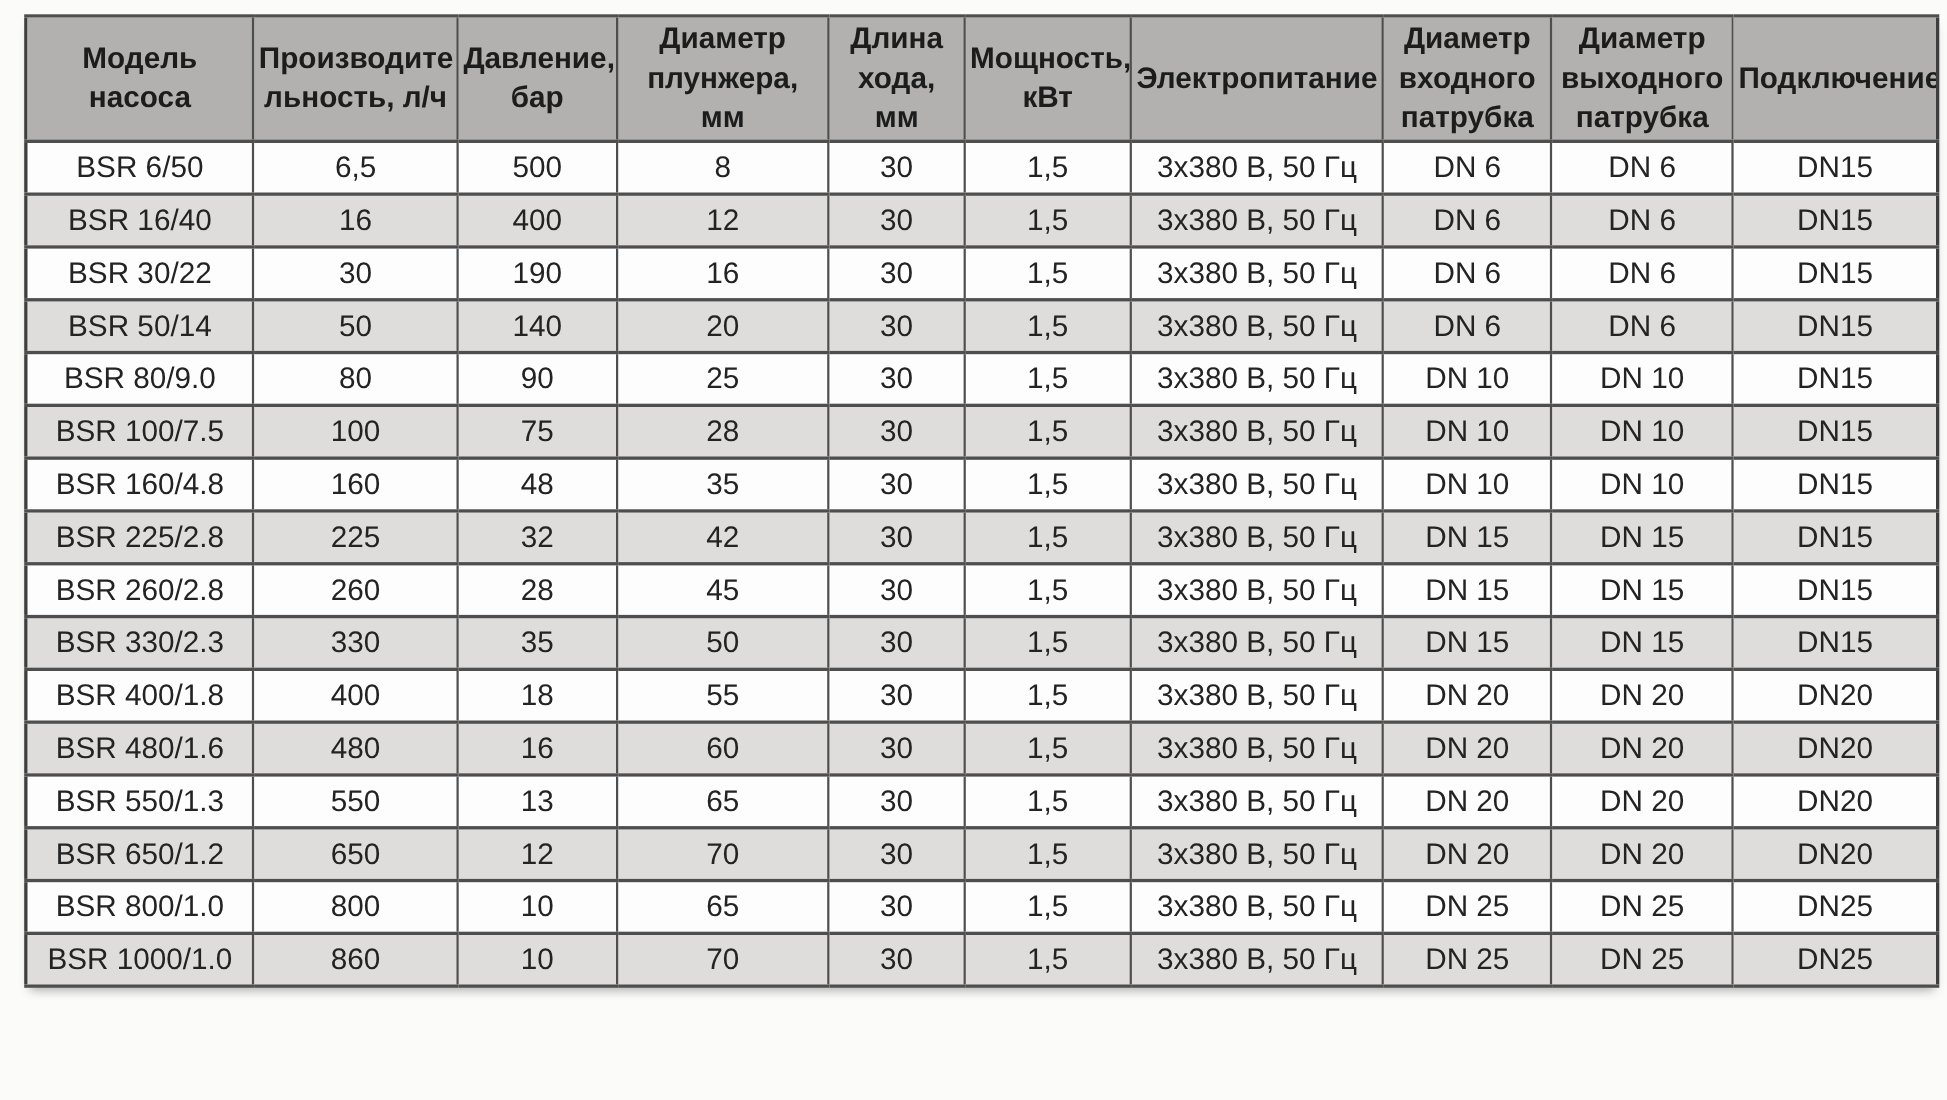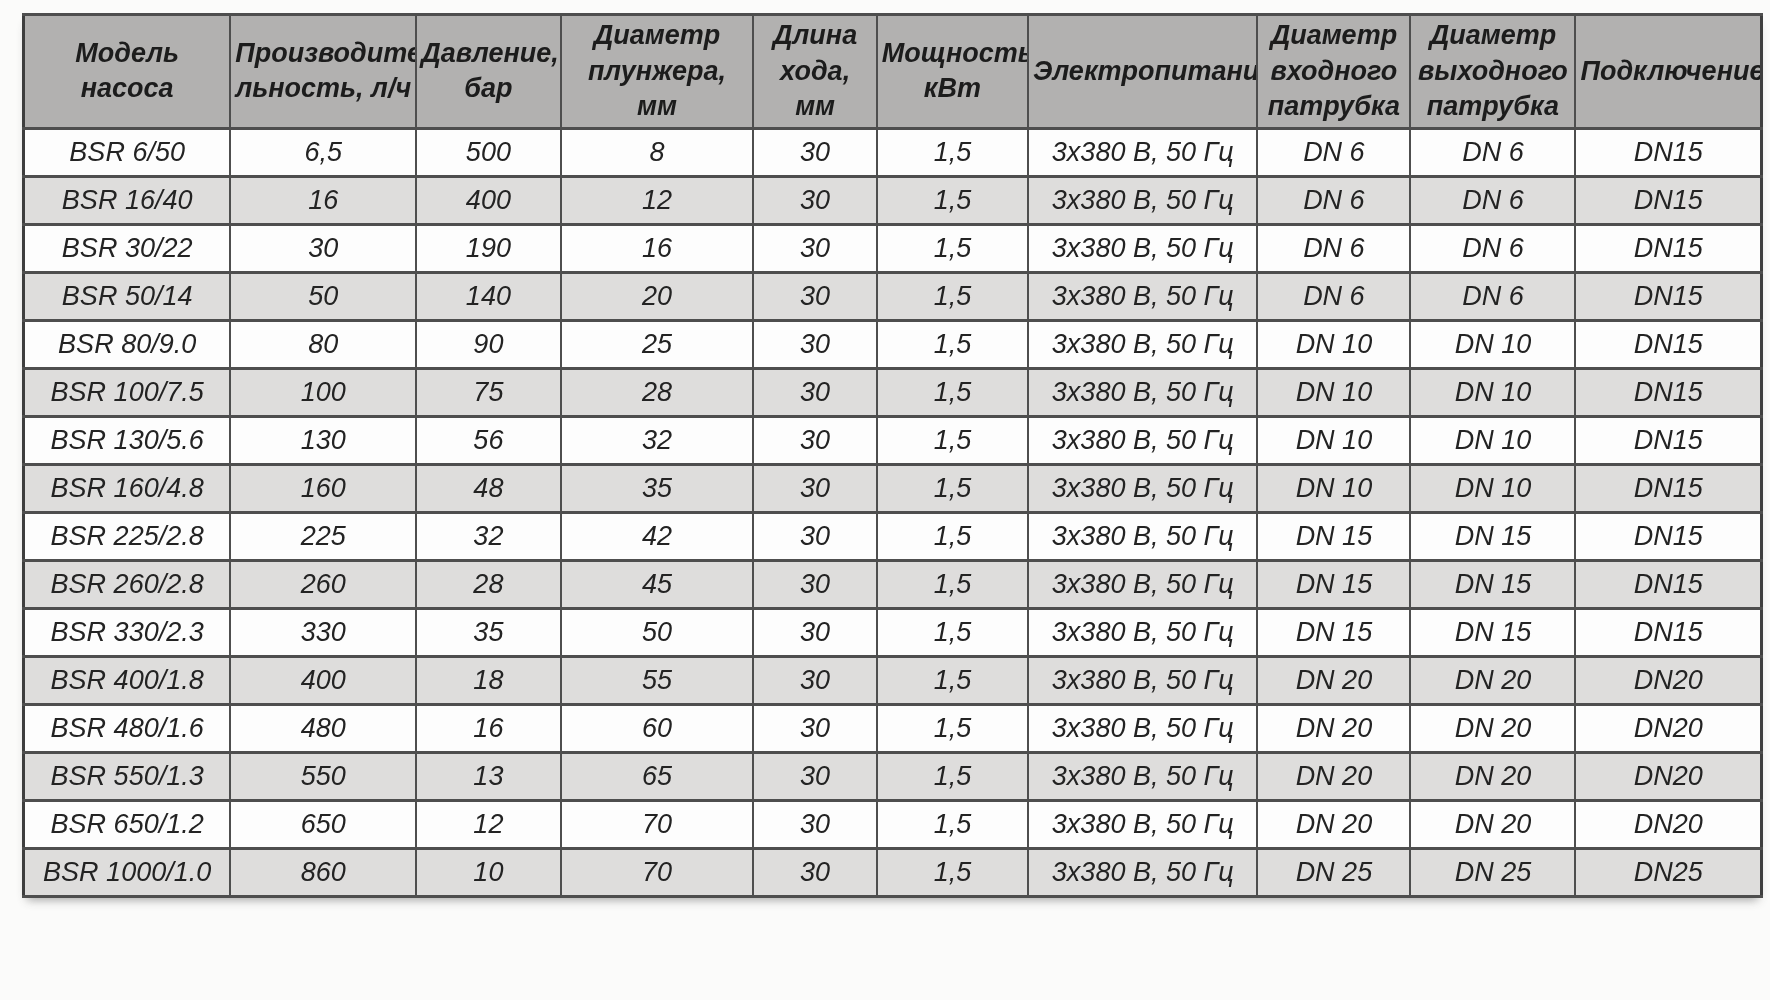--- a/index.html
+++ b/index.html
@@ -14,21 +14,20 @@
   .spec-table {
     position: absolute;
     left: 22px;
     top: 13px;
     width: 1741px;
     border-collapse: collapse;
     table-layout: fixed;
     background: #fdfdfd;
     border: 3px solid #3e3e3e;
     box-shadow: 0 7px 9px -5px rgba(60,60,60,0.45);
-    font-style: italic;
   }
   .spec-table th, .spec-table td {
     border-left: 2px solid #4e4e4e;
     border-right: 2px solid #4e4e4e;
     border-top: 3px solid #4e4e4e;
     border-bottom: 3px solid #4e4e4e;
     text-align: center;
     vertical-align: middle;
     color: #232323;
     overflow: hidden;
@@ -162,32 +161,20 @@
         <td>75</td>
         <td>28</td>
         <td>30</td>
         <td>1,5</td>
         <td>3х380 В, 50 Гц</td>
         <td>DN 10</td>
         <td>DN 10</td>
         <td>DN15</td>
       </tr>
       <tr>
-        <td>BSR 130/5.6</td>
-        <td>130</td>
-        <td>56</td>
-        <td>32</td>
-        <td>30</td>
-        <td>1,5</td>
-        <td>3х380 В, 50 Гц</td>
-        <td>DN 10</td>
-        <td>DN 10</td>
-        <td>DN15</td>
-      </tr>
-      <tr>
         <td>BSR 160/4.8</td>
         <td>160</td>
         <td>48</td>
         <td>35</td>
         <td>30</td>
         <td>1,5</td>
         <td>3х380 В, 50 Гц</td>
         <td>DN 10</td>
         <td>DN 10</td>
         <td>DN15</td>
@@ -270,20 +257,32 @@
         <td>12</td>
         <td>70</td>
         <td>30</td>
         <td>1,5</td>
         <td>3х380 В, 50 Гц</td>
         <td>DN 20</td>
         <td>DN 20</td>
         <td>DN20</td>
       </tr>
       <tr>
+        <td>BSR 800/1.0</td>
+        <td>800</td>
+        <td>10</td>
+        <td>65</td>
+        <td>30</td>
+        <td>1,5</td>
+        <td>3х380 В, 50 Гц</td>
+        <td>DN 25</td>
+        <td>DN 25</td>
+        <td>DN25</td>
+      </tr>
+      <tr>
         <td>BSR 1000/1.0</td>
         <td>860</td>
         <td>10</td>
         <td>70</td>
         <td>30</td>
         <td>1,5</td>
         <td>3х380 В, 50 Гц</td>
         <td>DN 25</td>
         <td>DN 25</td>
         <td>DN25</td>

